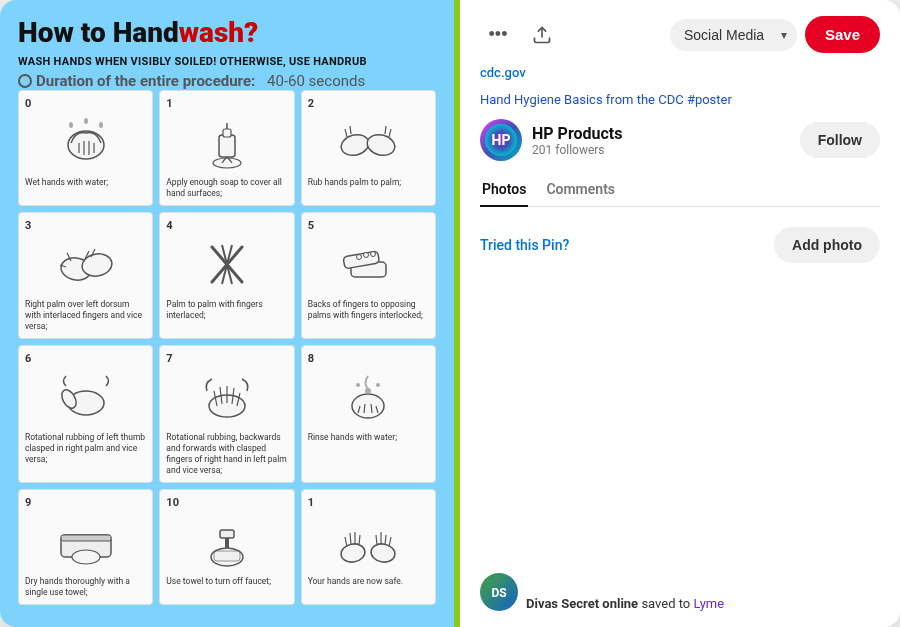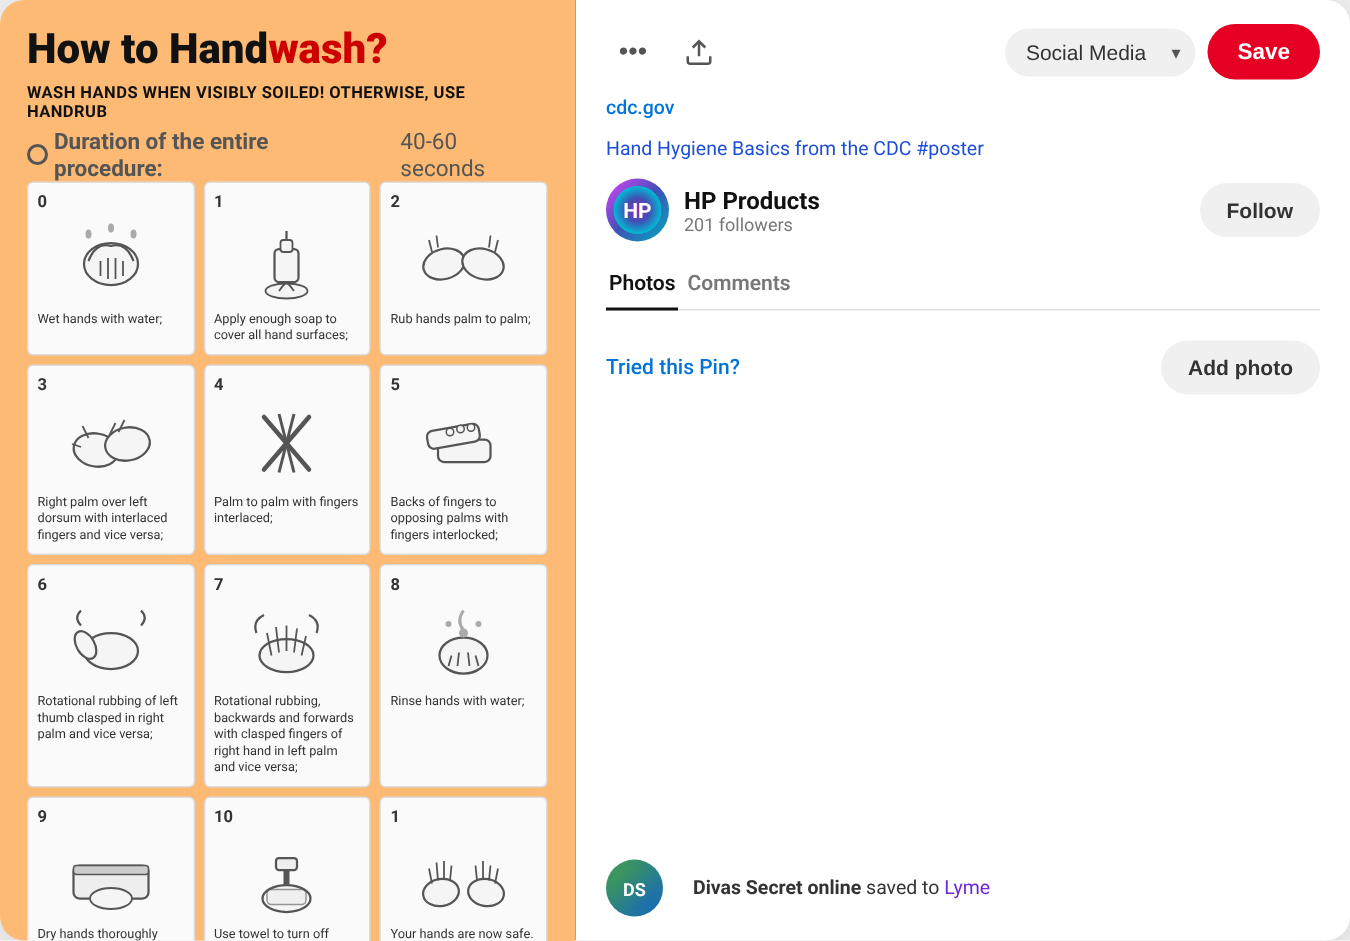--- a/index.html
+++ b/index.html
@@ -15,24 +15,24 @@
       width: 900px;
       height: 627px;
       background: #fff;
       display: flex;
       border-radius: 16px;
       overflow: hidden;
       box-shadow: 0 4px 24px rgba(0,0,0,0.12);
     }
     
     .left-panel {
-      width: 384px;
-      background: #fdba74;
+      width: 460px;
+      background: #7dd3fc;
       overflow-y: auto;
-      border-right: 1px solid #84cc16;
+      border-right: 6px solid #84cc16;
     }
     .poster-content {
       padding: 18px 18px 10px 18px;
     }
     .poster-title {
       font-size: 28px;
       font-weight: 900;
       color: #111;
       margin-bottom: 6px;
       line-height: 1.1;
@@ -211,21 +211,21 @@
       border-radius: 20px;
       padding: 10px 18px;
       font-size: 14px;
       font-weight: 700;
       cursor: pointer;
       color: #333;
     }
     
     .tabs-row {
       display: flex;
-      gap: 4px;
+      gap: 16px;
       border-bottom: 1px solid #e0e0e0;
       padding-bottom: 0;
     }
     .tab-item {
       font-size: 14px;
       font-weight: 600;
       padding: 8px 2px;
       cursor: pointer;
       color: #777;
       border-bottom: 2px solid transparent;
@@ -264,22 +264,22 @@
       padding: 10px 18px;
       font-size: 14px;
       font-weight: 700;
       cursor: pointer;
       color: #333;
     }
     
     .saved-row {
       margin-top: auto;
       display: flex;
-      align-items: center;
-      gap: 20px;
+      align-items: flex-end;
+      gap: 8px;
     }
     .saved-avatar {
       width: 38px;
       height: 38px;
       border-radius: 50%;
       background: linear-gradient(135deg, #43a047, #1565c0);
       display: flex;
       align-items: center;
       justify-content: center;
       color: #fff;

